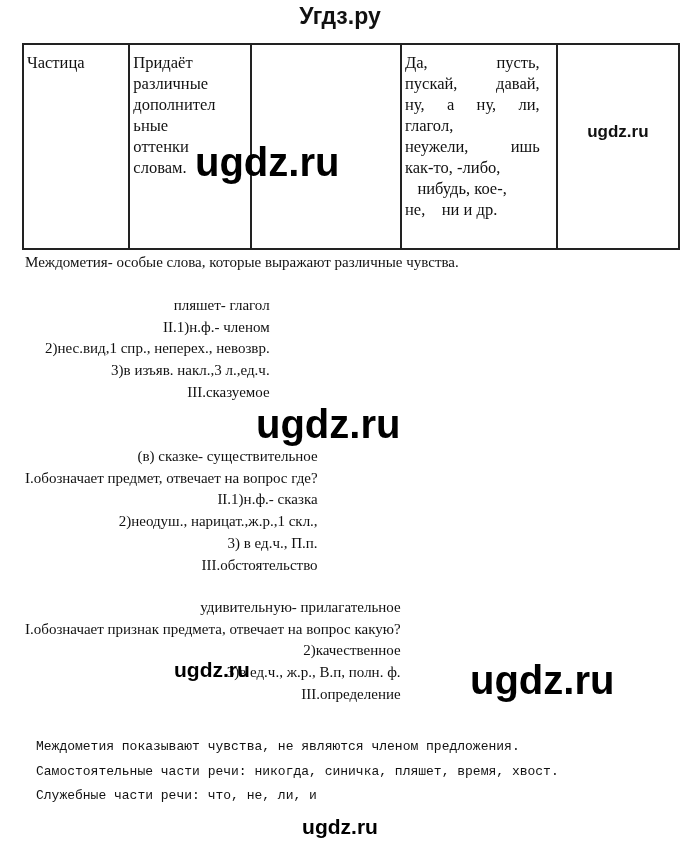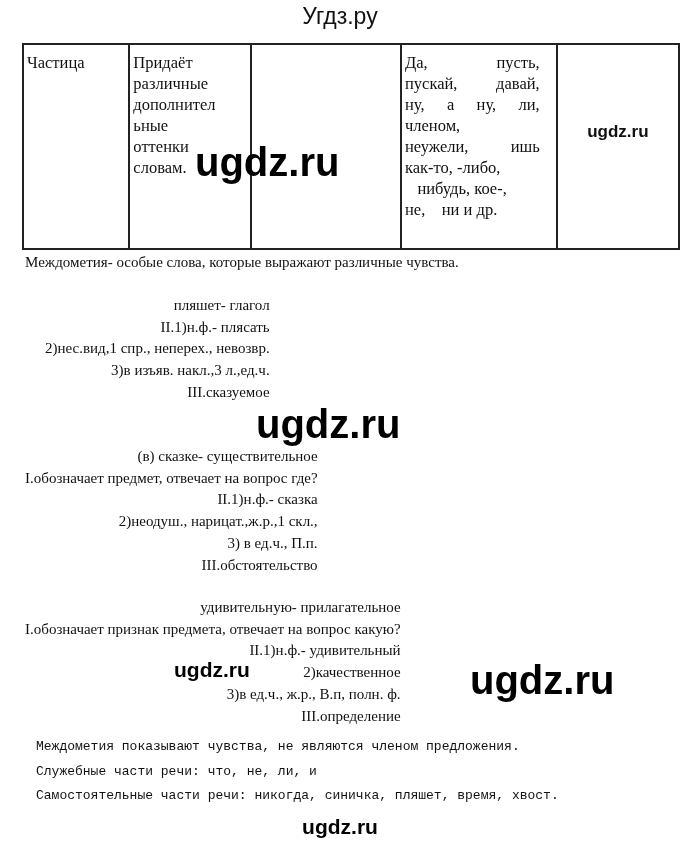--- a/index.html
+++ b/index.html
@@ -1,19 +1,19 @@
 <!DOCTYPE html>
 <html><head>
 <meta charset="utf-8">
 <style>
   html, body { margin: 0; padding: 0; background: #ffffff; }
   body { width: 680px; height: 850px; position: relative; overflow: hidden; color: #111; }
   .site-title {
     position: absolute; left: 0; top: 3px; width: 680px; text-align: center;
-    font-family: "Liberation Sans", sans-serif; font-weight: normal; font-size: 23px; color: #111;
+    font-family: "Liberation Sans", sans-serif; font-weight: bold; font-size: 23px; color: #111;
   }
   table.grammar {
     position: absolute; left: 22px; top: 43px; border-collapse: collapse;
     font-family: "Liberation Serif", serif; font-size: 16.5px; line-height: 21px;
   }
   table.grammar td {
     border: 2px solid #222; vertical-align: top; padding: 7px 16px 0 3px; height: 196px;
   }
   td.c1 { width: 89px; }
   td.c2 { width: 103px; }
@@ -66,44 +66,44 @@
             <span>пускай,</span>
             <span>давай,</span>
           </span>
       <span class="j">
             <span>ну,</span>
             <span>а</span>
             <span>ну,</span>
             <span>ли,</span>
           </span>
       <span class="j">
-            <span>членом,</span>
+            <span>глагол,</span>
           </span>
       <span class="j">
             <span>неужели,</span>
             <span>ишь</span>
           </span>
       <span class="line">как-то, -либо,</span>
       <span class="line" style="white-space:pre">   нибудь, кое-,</span>
       <span class="line" style="white-space:pre">не,    ни и др.</span>
     </td>
     <td class="c5">
       <span class="wm-cell">ugdz.ru</span>
     </td>
   </tr>
 </tbody>
   </table>
 
 <div class="body-text" style="top:252px">Междометия- особые слова, которые выражают различные чувства.</div>
 
-<div class="body-text" style="top:295px"><span class="line">пляшет- глагол</span><span class="line">II.1)н.ф.- плясать</span><span class="line ind">2)нес.вид,1 спр., неперех., невозвр.</span><span class="line ind">3)в изъяв. накл.,3 л.,ед.ч.</span><span class="line">III.сказуемое</span></div>
+<div class="body-text" style="top:295px"><span class="line">пляшет- глагол</span><span class="line">II.1)н.ф.- членом</span><span class="line ind">2)нес.вид,1 спр., неперех., невозвр.</span><span class="line ind">3)в изъяв. накл.,3 л.,ед.ч.</span><span class="line">III.сказуемое</span></div>
 
 <div class="body-text" style="top:446px"><span class="line">(в) сказке- существительное</span><span class="line">I.обозначает предмет, отвечает на вопрос где?</span><span class="line">II.1)н.ф.- сказка</span><span class="line ind">2)неодуш., нарицат.,ж.р.,1 скл.,</span><span class="line ind">3) в ед.ч., П.п.</span><span class="line">III.обстоятельство</span></div>
 
-<div class="body-text" style="top:597px"><span class="line">удивительную- прилагательное</span><span class="line">I.обозначает признак предмета, отвечает на вопрос какую?</span><span class="line">II.1)н.ф.- удивительный</span><span class="line ind">2)качественное</span><span class="line ind">3)в ед.ч., ж.р., В.п, полн. ф.</span><span class="line">III.определение</span></div>
+<div class="body-text" style="top:597px"><span class="line">удивительную- прилагательное</span><span class="line">I.обозначает признак предмета, отвечает на вопрос какую?</span><span class="line ind">2)качественное</span><span class="line ind">3)в ед.ч., ж.р., В.п, полн. ф.</span><span class="line">III.определение</span></div>
 
-<div class="final-text"><span class="line">Междометия показывают чувства, не являются членом предложения.</span><span class="line">Служебные части речи: что, не, ли, и</span><span class="line">Самостоятельные части речи: никогда, синичка, пляшет, время, хвост.</span></div>
+<div class="final-text"><span class="line">Междометия показывают чувства, не являются членом предложения.</span><span class="line">Самостоятельные части речи: никогда, синичка, пляшет, время, хвост.</span><span class="line">Служебные части речи: что, не, ли, и</span></div>
 
 <div class="wm wm-big1">ugdz.ru</div>
 <div class="wm wm-big2">ugdz.ru</div>
 <div class="wm wm-small">ugdz.ru</div>
 <div class="wm wm-big3">ugdz.ru</div>
 <div class="wm wm-bottom">ugdz.ru</div>
 
 </body></html>

